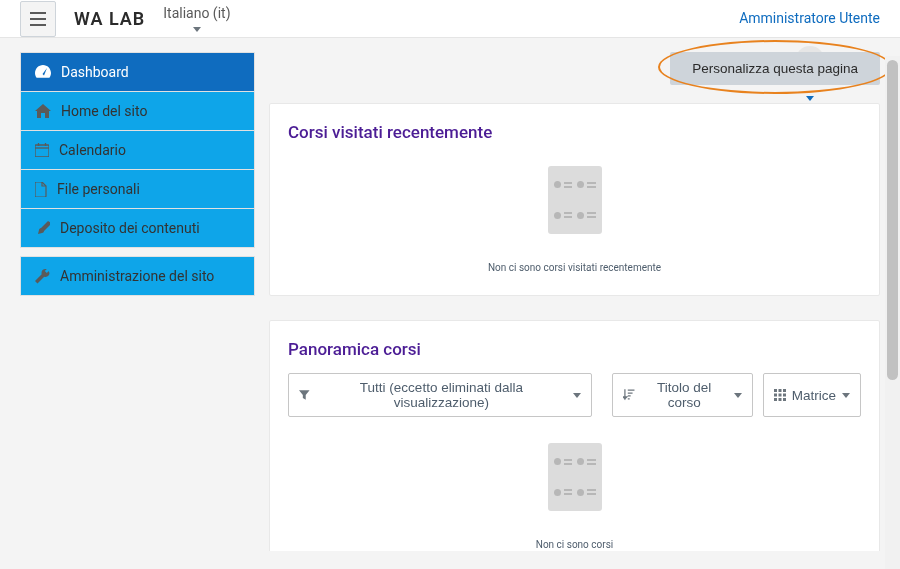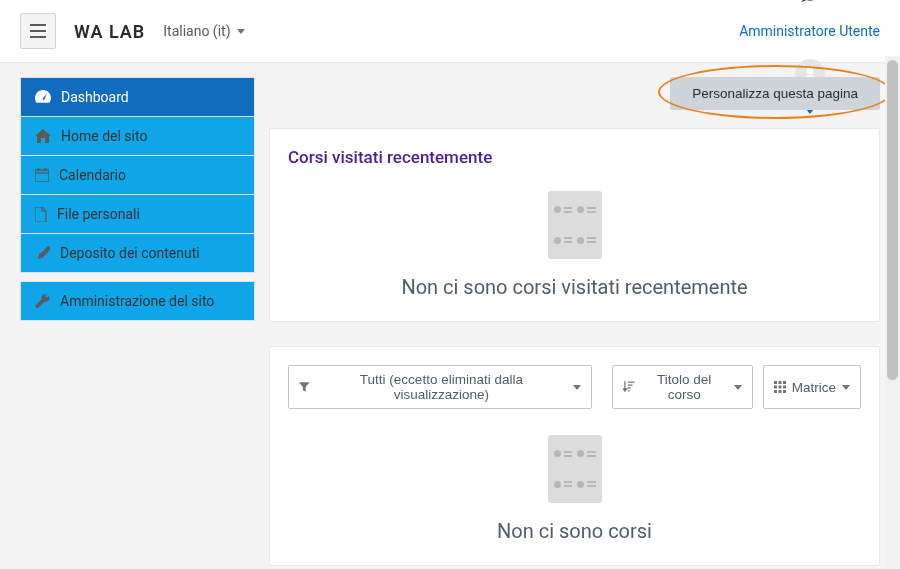--- a/index.html
+++ b/index.html
@@ -7,21 +7,21 @@
     font-family: -apple-system, BlinkMacSystemFont, "Segoe UI", Roboto, Arial, sans-serif;
     background: #f4f4f4;
     width: 900px;
     height: 569px;
     overflow: hidden;
     position: relative;
     font-size: 14px;
     color: #333;
   }
   .topbar {
-    height: 63px;
+    height: 38px;
     background: #fff;
     border-bottom: 1px solid #e5e5e5;
     display: flex;
     align-items: center;
     padding: 0 20px;
     gap: 18px;
   }
   .hamburger-btn {
     width: 36px; height: 36px;
     border: 1px solid #ced4da;
@@ -35,20 +35,21 @@
     font-weight: 600;
     letter-spacing: 1px;
     color: #2b2b2b;
   }
   .lang-select {
     color: #5a5a5a;
     display: flex;
     align-items: center;
     gap: 6px;
     cursor: pointer;
+    flex-direction: column;
   }
   .caret-down {
     width: 0; height: 0;
     border-left: 4px solid transparent;
     border-right: 4px solid transparent;
     border-top: 5px solid #6c757d;
   }
   .top-right {
     margin-left: auto;
     display: flex;
@@ -139,21 +140,21 @@
   }
   .empty-placeholder {
     width:54px; height:68px; background:#dcdcdc; border-radius:3px;
     padding:6px;
     display:grid; grid-template-columns:1fr 1fr; grid-template-rows:1fr 1fr; gap:5px;
   }
   .empty-placeholder .cell { display:flex; align-items:center; gap:3px;}
   .empty-placeholder .dot { width:7px; height:7px; border-radius:50%; background:#b7b7b7; }
   .empty-placeholder .lines { flex:1; display:flex; flex-direction:column; gap:2px;}
   .empty-placeholder .line { height:2px; background:#b7b7b7; }
-  .empty-text { color:#4e5d6c; font-size:20px; }
+  .empty-text { color:#4e5d6c; font-size:10px;margin-top:12px; }
   .filter-row {
     display:flex; gap:10px; margin-bottom:16px;
     justify-content: flex-start;
   }
   .filter-row .spacer { flex:1; }
   .filter-btn {
     border:1px solid #c6c6c6;
     background:#fff;
     padding: 6px 10px;
     display:flex; align-items:center; gap:6px;
@@ -290,20 +291,21 @@
                 <div class="line"></div>
                 <div class="line"></div>
               </div>
             </div>
         </div>
         <div class="empty-text">Non ci sono corsi visitati recentemente</div>
       </div>
     </div>
 
     <div class="card">
+      <h3>Panoramica corsi</h3>
       <div class="filter-row">
         <button class="filter-btn">
           <svg width="11" height="11" viewBox="0 0 11 11">
               <path d="M0 0h11L7 5v5l-3-2V5z" fill="#6c757d"></path>
             </svg>
           <span>Tutti (eccetto eliminati dalla visualizzazione)</span>
           <span class="caret-down"></span>
         </button>
         <div class="spacer"></div>
         <button class="filter-btn">

